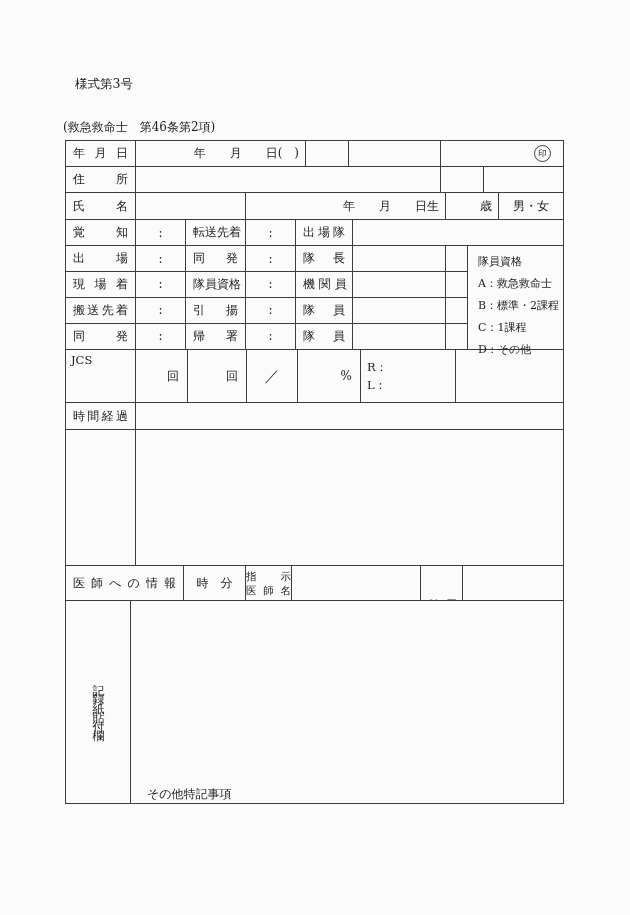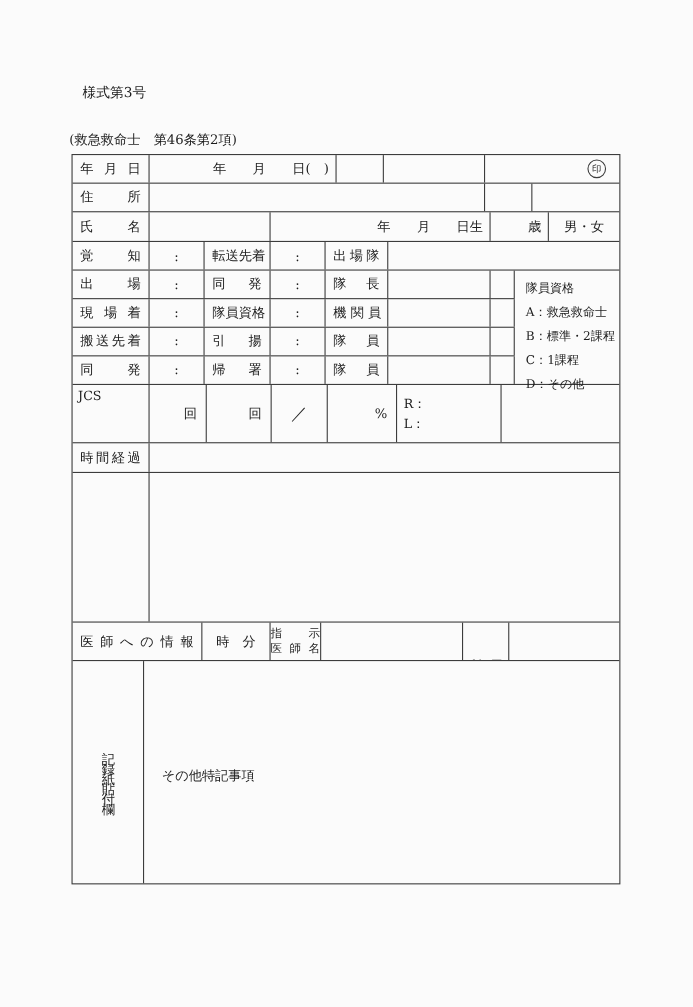--- a/index.html
+++ b/index.html
@@ -46,21 +46,21 @@
   .stampcircle{
     width:15px;height:15px;border:1px solid var(--line);border-radius:50%;
     display:flex;align-items:center;justify-content:center;
     font-size:8.5px;margin-right:12px;flex:0 0 auto;
   }
   .vside{
     display:block;margin:0 auto;
     writing-mode:vertical-rl;text-orientation:upright;
     letter-spacing:9px;font-size:12px;
   }
-  .notes-cell{align-items:center;}
+  .notes-cell{align-items:flex-end;}
   .notes-label{display:block;padding:6px 0 0 16px;font-size:12px;}
   .pupilhdr{font-size:11.5px;}
 </style>
 </head>
 <body>
 
 <div class="sheet">
 
   <div class="form-no">様式第3号</div>
   <div class="doc-subtitle">(救急救命士　第46条第2項)</div>

